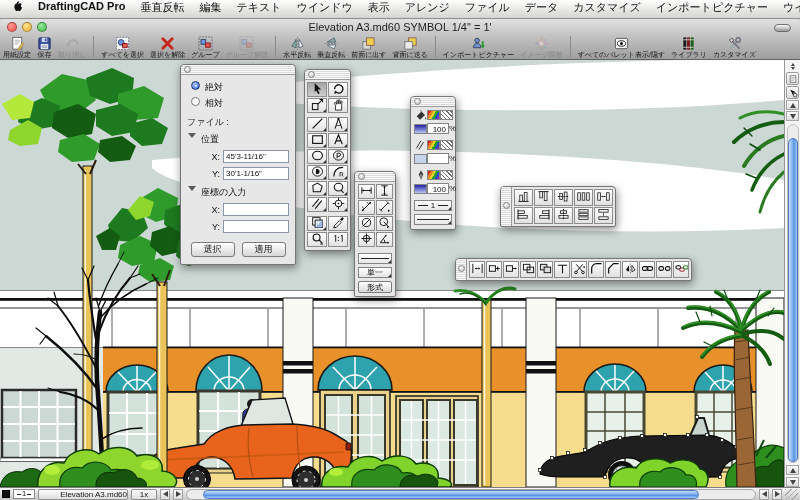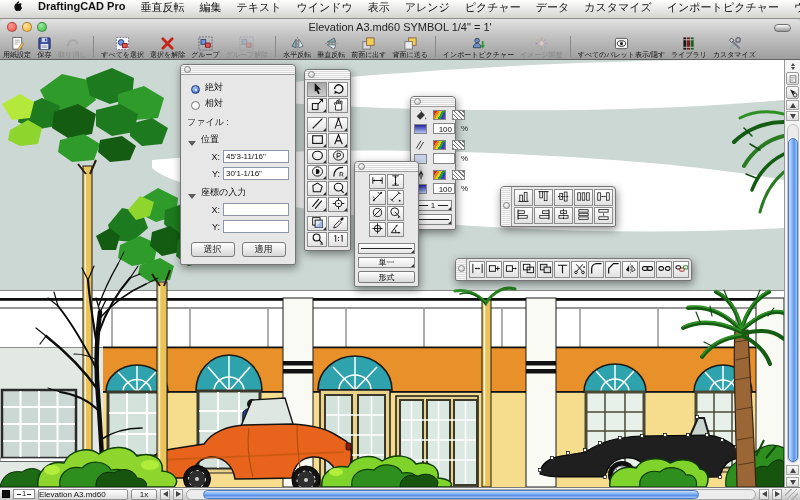--- a/index.html
+++ b/index.html
@@ -37,42 +37,42 @@
 #canvas-wrap{position:absolute;top:60px;left:0;width:784px;height:427px;z-index:1;overflow:hidden}
 
 .palette{position:absolute;background:#e7e7e7;border:1px solid #767676;z-index:10;
   border-radius:4px 4px 2px 2px;box-shadow:1px 3px 9px rgba(0,0,0,.45)}
 .ptitle{height:10px;border-bottom:1px solid #9a9a9a;border-radius:4px 4px 0 0;position:relative;
   background:repeating-linear-gradient(180deg,#fbfbfb 0 1px,#dadada 1px 2px)}
 .pclose{position:absolute;left:3px;top:1px;width:7px;height:7px;border-radius:50%;
   background:radial-gradient(circle at 35% 30%,#fdfdfd,#bdbdbd);border:1px solid #868686}
 
 .cbody{padding:6px 6px 7px;font-size:9px}
-.crow{display:flex;align-items:flex-end;margin-bottom:3px}
+.crow{display:flex;align-items:flex-start;margin-bottom:3px}
 .radio{width:9px;height:9px;border-radius:50%;border:1px solid #767676;background:#fff;margin:0 5px 0 4px;position:relative;flex:none}
 .radio.sel{background:radial-gradient(circle at 35% 30%,#a6c6fa,#2a62d4);border-color:#23366e}
 .radio.sel::after{content:"";position:absolute;left:2.5px;top:2.5px;width:2px;height:2px;border-radius:50%;background:#fff}
 .heading{margin:6px 0 4px;color:#222}
 .tri{width:0;height:0;border-left:4px solid transparent;border-right:4px solid transparent;border-top:5px solid #5a5a5a;margin:0 5px 0 1px;flex:none}
 .frow{display:flex;align-items:center;justify-content:flex-end;gap:3px;margin:4px 0}
 .cinput{width:66px;height:13px;border:1px solid #8b97a8;background:#fff;font-size:8px;padding:0 2px;font-family:inherit;color:#111}
 .btnrow{display:flex;gap:7px;margin-top:9px;justify-content:center}
 .pbtn{width:44px;height:15px;border:1px solid #7b7b7b;border-radius:3px;text-align:center;font-size:9px;line-height:13px;
   background:linear-gradient(#ffffff,#d6d6d6);box-shadow:inset 0 1px 0 #fff;cursor:default}
 
 .tgrid{padding:2px 2px 3px;display:flex;flex-direction:column;gap:1px;align-items:center}
 .trow{display:flex;gap:1px}
 .trow.gap{margin-top:3px}
 .tcell{width:20px;height:15px;background:linear-gradient(#ffffff,#e1e1e1);border:1px solid #8d8d8d;
   display:flex;align-items:center;justify-content:center;position:relative;cursor:default}
 .tcell.sel{background:linear-gradient(#a6a6a6,#cdcdcd)}
 .tcell .corner,.ddl .corner{position:absolute;right:0;bottom:0;width:0;height:0;border-left:3px solid transparent;border-bottom:3px solid #333}
 .dimcell{width:17px}
 
-.arow{display:flex;align-items:center;gap:6px;padding:0 3px;margin-top:2px}
+.arow{display:flex;align-items:center;gap:0;padding:0 3px;margin-top:2px}
 .acell{border:1px solid #858585;background:#fff;flex:none}
 .sw{width:13px;height:10px}
 .sw.rainbow{background:linear-gradient(120deg,#d22323 0 18%,#e88422 18% 36%,#ddd022 36% 52%,#27a02b 52% 70%,#2446c8 70% 86%,#8c2bc0 86%)}
 .sw.hatch{background:repeating-linear-gradient(45deg,#707070 0 1px,#fff 1px 3px)}
 .sw.bluegrad{background:linear-gradient(#2222a2,#b6c6f0)}
 .sw.pale{background:#c7d3ea}
 .aval{width:22px;height:11px;font-size:8px;text-align:right;padding:1px 2px;line-height:9px;color:#111}
 .aunit{font-size:8px;color:#222}
 .aicon{width:13px;height:12px;display:flex;align-items:center;justify-content:center;flex:none}
 .ddl{margin:3px 3px 0;height:11px;border:1px solid #858585;position:relative;display:flex;align-items:center;
@@ -106,21 +106,21 @@
   background:linear-gradient(90deg,#c9defb,#7fb0f2 45%,#5590e8 62%,#a9c9f6)}
 .vs-bot{position:absolute;left:1px;width:13px}
 
 .statusbar{position:absolute;left:0;bottom:0;width:800px;height:13px;z-index:21;
   background:linear-gradient(#f5f5f5,#c8c8c8);border-top:1px solid #7d7d7d;
   display:flex;align-items:center;gap:3px;padding:0 2px;font-size:8px}
 .st-colorbox{width:8px;height:8px;background:#111;border:1px solid #000;flex:none}
 .st-width{width:22px;height:10px;border:1px solid #8a8a8a;background:#fff;display:flex;align-items:center;padding:0 2px;flex:none}
 .st-width b{font-weight:400;font-size:7.5px;line-height:8px}
 .wl{flex:1;height:1px;background:#222;margin:0 1px}
-.st-doc{width:90px;height:11px;border:1px solid #909090;border-radius:2px;text-align:left;line-height:10px;
+.st-doc{width:90px;height:11px;border:1px solid #909090;border-radius:2px;text-align:right;line-height:10px;
   background:linear-gradient(#fdfdfd,#dedede);font-size:8px;flex:none}
 .st-zoom{width:26px;height:11px;border:1px solid #909090;border-radius:2px;text-align:center;line-height:10px;
   background:linear-gradient(#fdfdfd,#dedede);font-size:8px;flex:none}
 .st-pg{width:10px;height:11px;display:flex;align-items:center;justify-content:center;border:1px solid #a0a0a0;
   background:linear-gradient(#fbfbfb,#ddd);flex:none}
 .tri-l{width:0;height:0;border-top:3.5px solid transparent;border-bottom:3.5px solid transparent;border-right:5px solid #444}
 .tri-r{width:0;height:0;border-top:3.5px solid transparent;border-bottom:3.5px solid transparent;border-left:5px solid #444}
 .htrack{flex:1;height:11px;position:relative;border:1px solid #a8a8a8;border-radius:6px;background:#ececec}
 .hthumb{position:absolute;left:16px;top:0.5px;width:496px;height:8.5px;border-radius:4.5px;border:1px solid #4a7ac2;
   background:linear-gradient(#c9defb,#7fb0f2 45%,#5590e8 62%,#a9c9f6)}
@@ -136,21 +136,21 @@
           <path fill="#111" d="M11.3 1.4c.1.9-.3 1.8-.8 2.4-.6.7-1.5 1.2-2.3 1.1-.1-.8.3-1.7.8-2.3.6-.7 1.6-1.2 2.3-1.2zM13.6 11.7c-.4 1-.9 1.9-1.7 1.9-.7 0-1-.5-1.9-.5s-1.2.5-1.9.5c-.8 0-1.4-1-1.9-1.9-1-1.9-1.3-5 .2-6.6.6-.7 1.5-1.1 2.3-1.1.7 0 1.3.5 1.9.5.6 0 1.2-.5 2-.5.6 0 1.4.3 2 1-1.7 1.1-1.4 3.8.3 4.6-.3.8-.8 1.6-1.3 2.1z"></path>
         </svg></span>
     <span class="menu-item app-name">DraftingCAD Pro</span>
     <span id="menu-items" style="display:flex;gap:15px">
         <span class="menu-item">垂直反転</span>
         <span class="menu-item">編集</span>
         <span class="menu-item">テキスト</span>
         <span class="menu-item">ウインドウ</span>
         <span class="menu-item">表示</span>
         <span class="menu-item">アレンジ</span>
-        <span class="menu-item">ピクチャー</span>
+        <span class="menu-item">ファイル</span>
         <span class="menu-item">データ</span>
         <span class="menu-item">カスタマイズ</span>
         <span class="menu-item">インポートピクチャー</span>
         <span class="menu-item">ウインドウ</span>
       </span>
 
   </div>
 
   <div class="chrome">
     <div class="titlebar">
@@ -1023,21 +1023,21 @@
         <span>1</span>
         <span class="wline"></span>
         <span class="corner"></span>
       </div>
     <div class="ddl" style="margin-bottom:4px">
         <span class="wline" style="margin:0 2px"></span>
         <span class="corner"></span>
       </div>
   </div>
 
-  <div class="palette" style="left:354px;top:161px;width:65px">
+  <div class="palette" style="left:354px;top:171px;width:42px">
     <div class="ptitle">
         <span class="pclose"></span>
       </div>
     <div class="tgrid" id="dim-grid">
         <div class="trow">
           <div class="tcell dimcell">
             <span><svg width="13" height="13" viewBox="0 0 14 14">
                 <path d="M2 3.5v7M12 3.5v7M2 7h10" stroke="#111"></path>
                 <path d="M2 7l2.2-1.2v2.4zM12 7L9.8 5.8v2.4z" fill="#111"></path>
               </svg></span>

